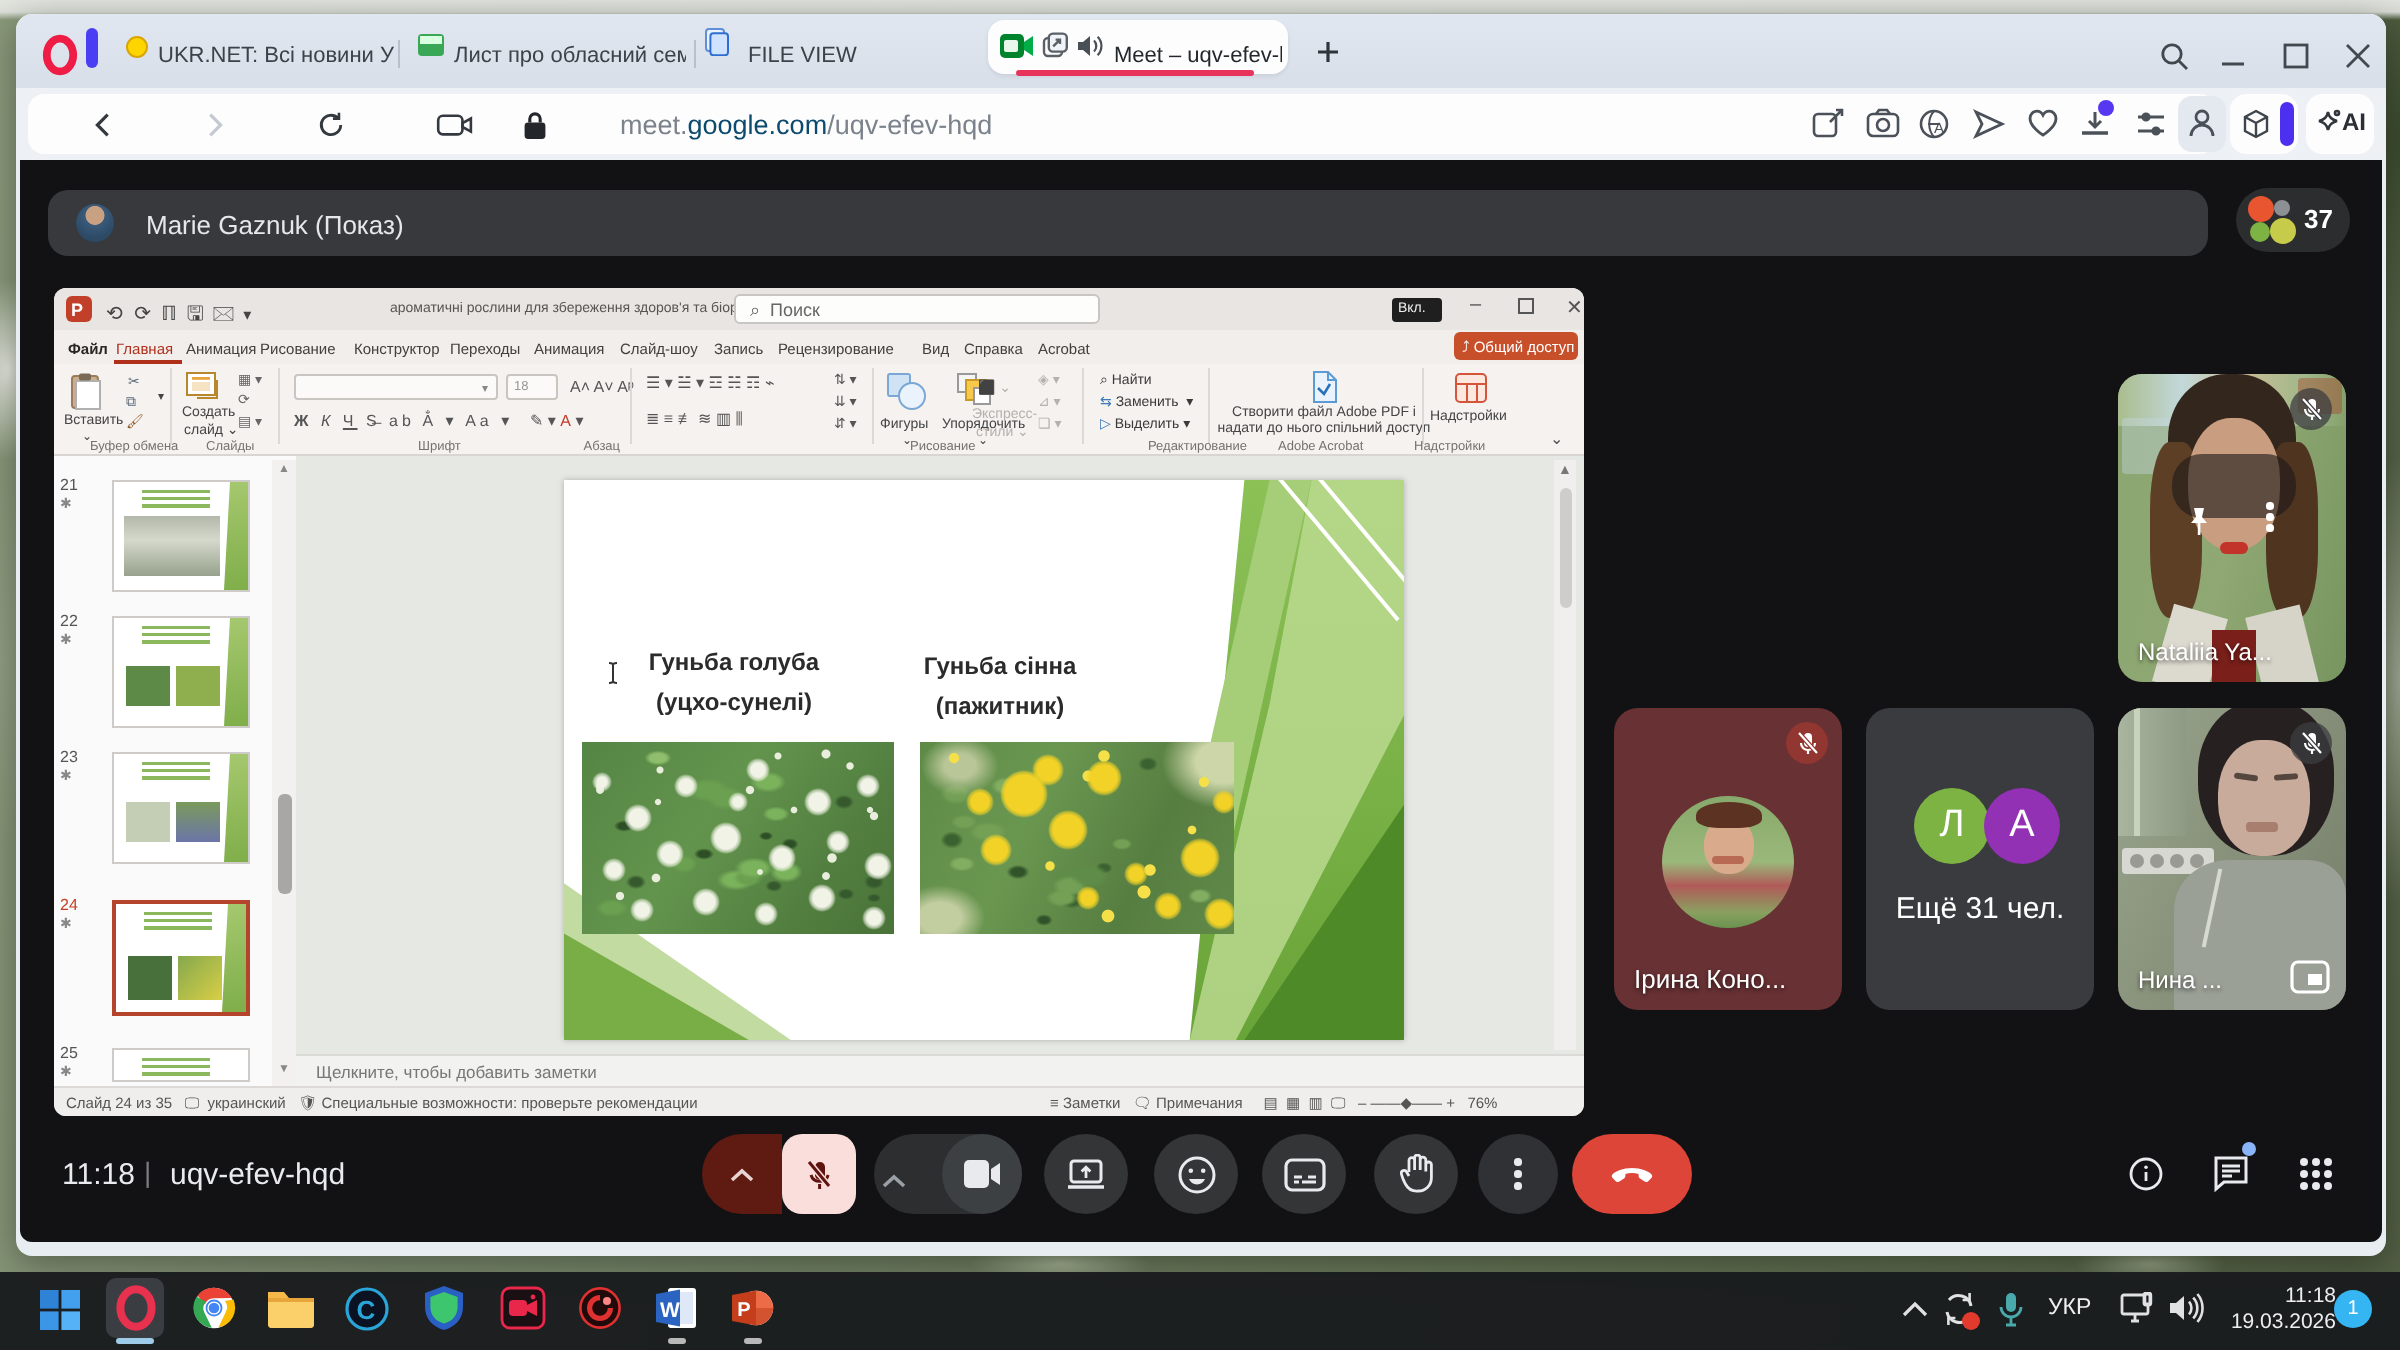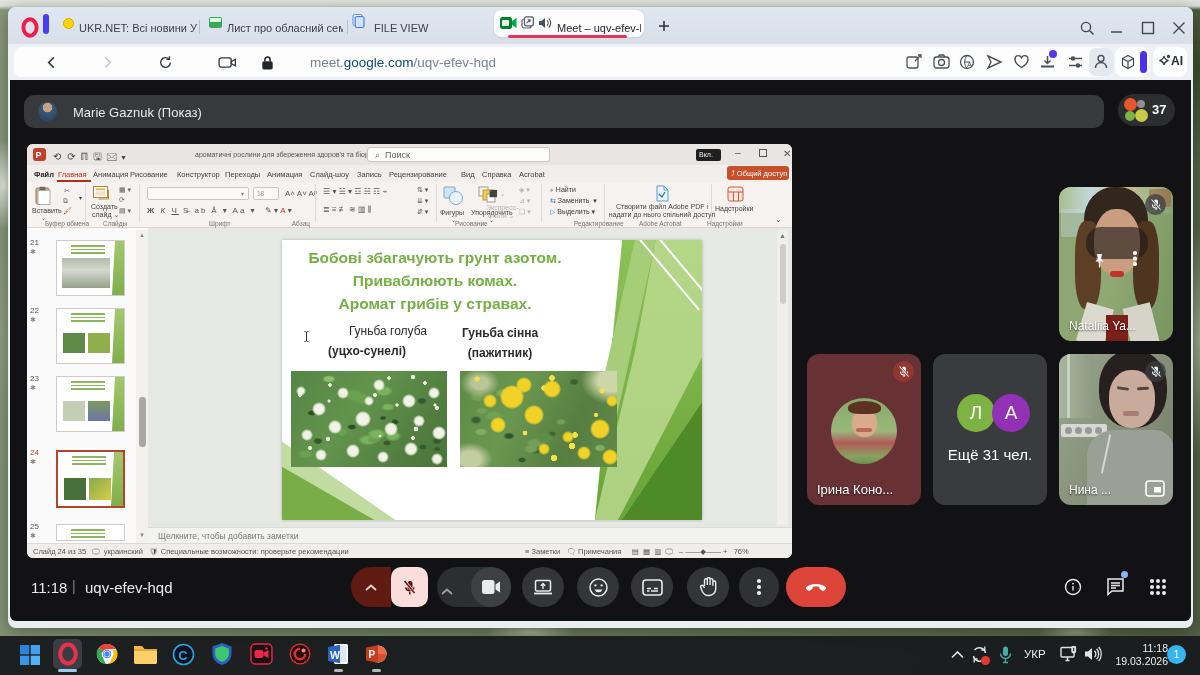--- a/index.html
+++ b/index.html
@@ -316,22 +316,21 @@
       <div class="abs" style="left:0;top:0;width:420px;height:280px;overflow:hidden">
         <div class="abs" style="left:0;top:0;width:420px;height:280px;background:linear-gradient(180deg,#8cc156,#69a439);clip-path:polygon(81% 0,100% 0,100% 100%,74.5% 100%)"></div>
         <div class="abs" style="left:0;top:0;width:420px;height:280px;background:#bedc93;opacity:.8;clip-path:polygon(89% 0,100% 0,100% 42%,80% 100%,74.5% 100%,84% 40%)"></div>
         <div class="abs" style="left:0;top:0;width:420px;height:280px;background:#4e8a28;clip-path:polygon(100% 58%,100% 100%,81% 100%)"></div>
         <div class="abs" style="left:0;top:0;width:420px;height:280px;background:#a6cd78;clip-path:polygon(84% 0,89% 0,77.5% 78%,75% 60%)"></div>
         <div class="abs" style="left:352px;top:-6px;width:1.5px;height:100px;background:#fff;transform:rotate(-40deg);transform-origin:top left"></div>
         <div class="abs" style="left:372px;top:-6px;width:1.5px;height:130px;background:#fff;transform:rotate(-40deg);transform-origin:top left"></div>
         <div class="abs" style="left:0;top:0;width:420px;height:280px;background:#c2dba0;clip-path:polygon(0 72%,27% 100%,0 100%)"></div>
         <div class="abs" style="left:0;top:0;width:420px;height:280px;background:#79ad46;clip-path:polygon(0 81%,22% 100%,0 100%)"></div>
       </div>
-      <div class="abs" style="left:0px;top:6px;width:306px;text-align:center;font-size:15.5px;font-weight:bold;color:#74b043;line-height:23px">Бобові збагачують грунт азотом.<br>Приваблюють комах.<br>Аромат грибів у стравах.</div>
-      <div class="abs" style="left:25px;top:84px;width:120px;text-align:right;font-size:12px;font-weight:normal;color:#2b2b2b">Гуньба голуба</div>
+      <div class="abs" style="left:25px;top:84px;width:120px;text-align:center;font-size:12px;font-weight:bold;color:#2b2b2b">Гуньба голуба</div>
       <div class="abs" style="left:25px;top:104px;width:120px;text-align:center;font-size:12px;font-weight:bold;color:#2b2b2b">(уцхо-сунелі)</div>
       <div class="abs" style="left:158px;top:86px;width:120px;text-align:center;font-size:12px;font-weight:bold;color:#2b2b2b">Гуньба сінна</div>
       <div class="abs" style="left:158px;top:106px;width:120px;text-align:center;font-size:12px;font-weight:bold;color:#2b2b2b">(пажитник)</div>
       <svg class="abs" style="left:20px;top:90px" width="9" height="13" viewBox="0 0 9 13">
             <path d="M4.5 2v9M2.5 1.5c1 0 2 .5 2 .5s1-.5 2-.5M2.5 11.5c1 0 2-.5 2-.5s1 .5 2 .5" stroke="#333" fill="none" stroke-width="1"></path>
           </svg>
       <div class="abs" style="left:9px;top:131px;width:156px;height:96px;background:
         radial-gradient(circle 7px at 28px 38px,#f0f3e6 4.5px,rgba(240,243,230,.55) 6px,rgba(240,243,230,0) 7px),
         radial-gradient(circle 6px at 52px 22px,#f0f3e6 3.5px,rgba(240,243,230,.55) 5px,rgba(240,243,230,0) 6px),
         radial-gradient(circle 6px at 88px 14px,#f0f3e6 3.5px,rgba(240,243,230,.55) 5px,rgba(240,243,230,0) 6px),

